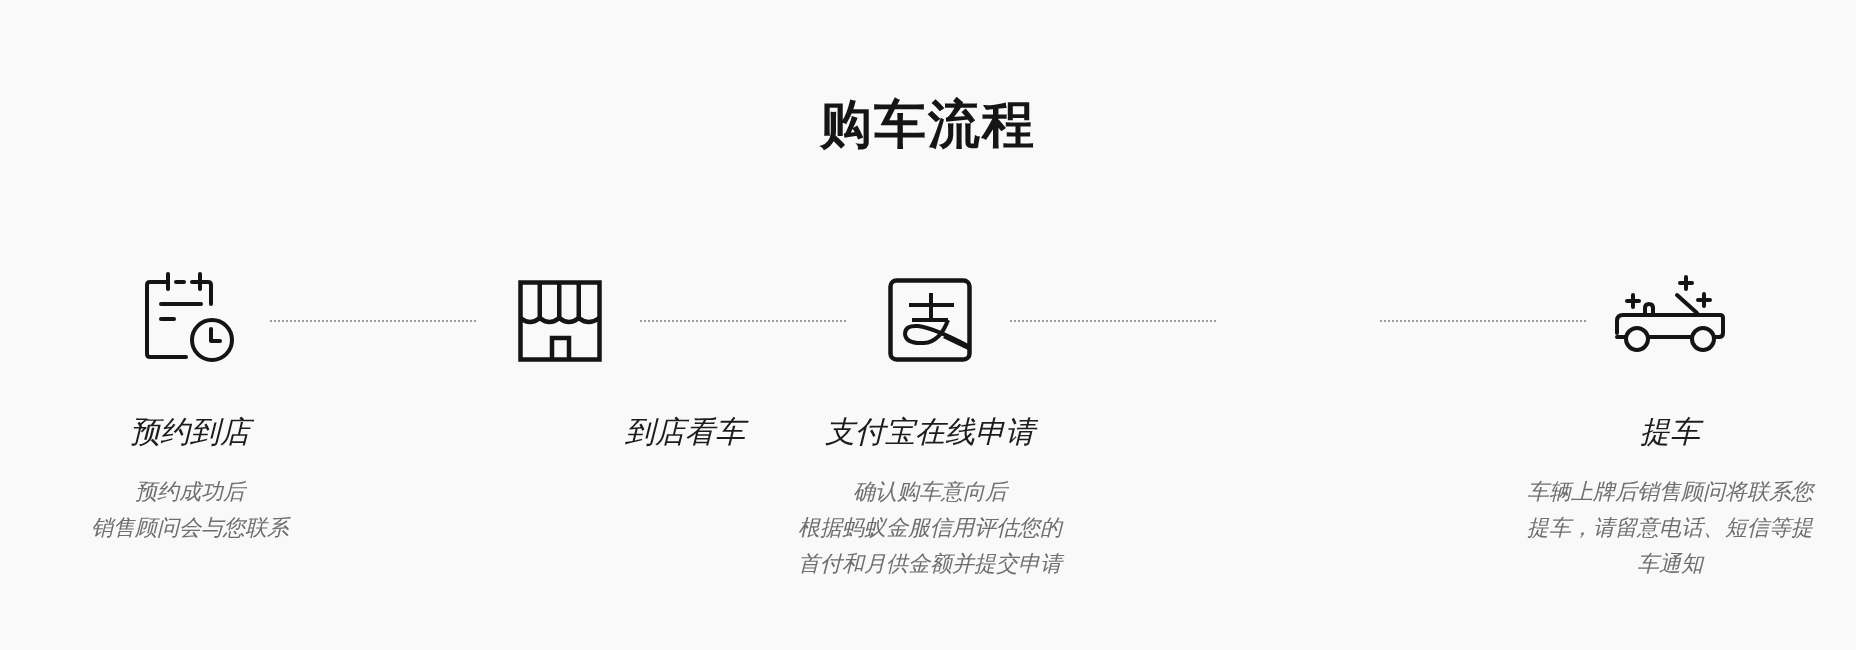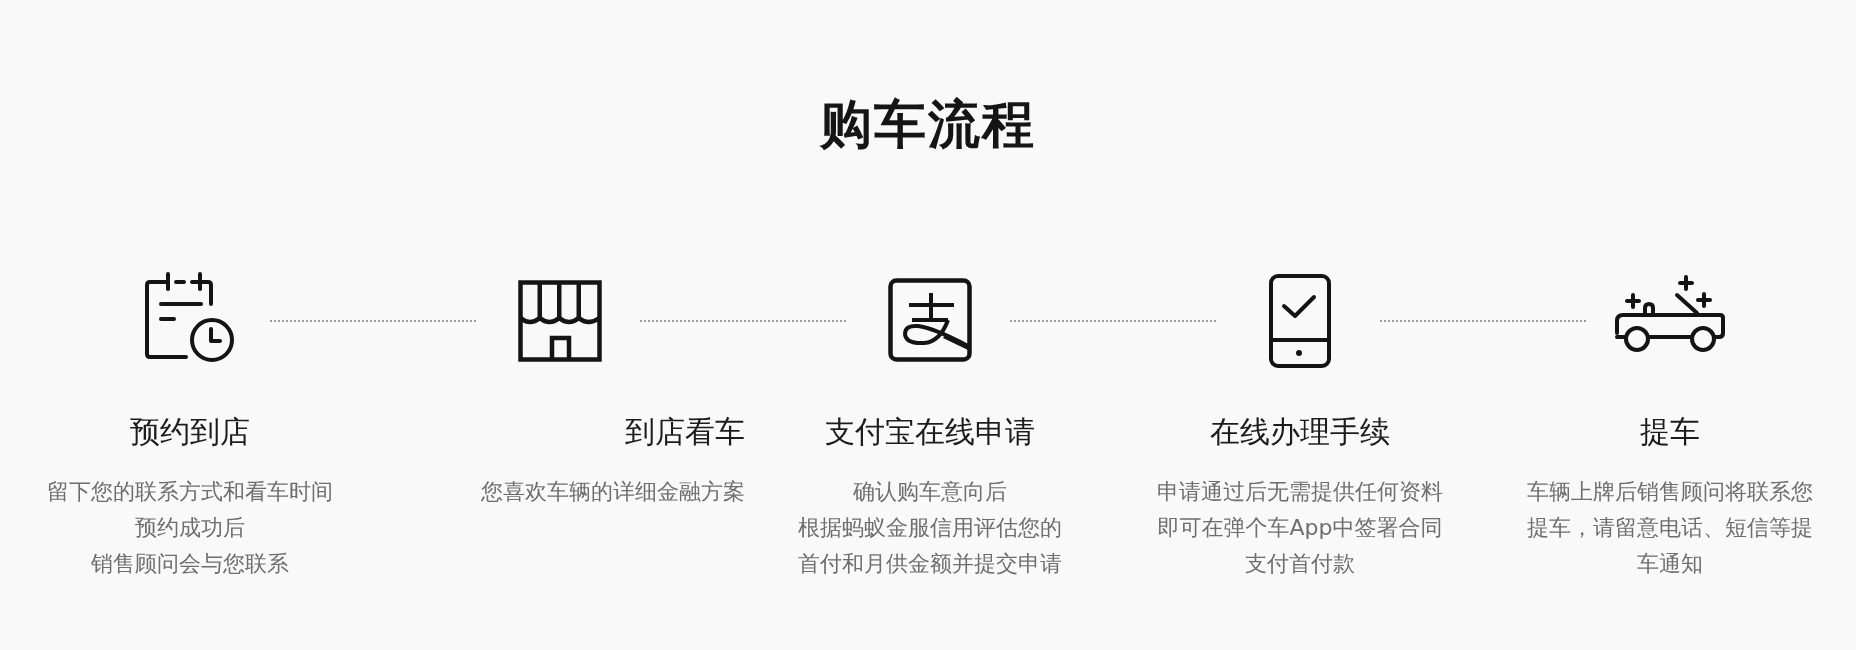--- a/index.html
+++ b/index.html
@@ -32,20 +32,21 @@
       top: 260px;
       width: 1850px;
       height: 360px;
     }
     .step {
       position: absolute;
       top: 0;
       width: 370px;
       height: 360px;
       text-align: center;
+      font-style: italic;
     }
     .step-icon {
       position: absolute;
       left: 0;
       top: 0;
       width: 370px;
       height: 120px;
     }
     .step-icon svg {
       position: absolute;
@@ -94,42 +95,40 @@
         <line x1="32" y1="10" x2="40" y2="10"></line>
         <line x1="56" y1="2" x2="56" y2="17"></line>
         <line x1="17" y1="32" x2="57" y2="32"></line>
         <line x1="17" y1="47" x2="30" y2="47"></line>
         <circle cx="68" cy="68" r="20"></circle>
         <path d="M67 57 V69 H76"></path>
       </svg>
     </div>
     <div class="step-title">预约到店</div>
     <div class="step-desc">
-      <div>留下您的联系方式和看车时间</div>
       <div>预约成功后</div>
       <div>销售顾问会与您联系</div>
     </div>
   </div>
 
   <div class="connector" style="left:265px;"></div>
 
   <div class="step" style="left:370px;text-align:right;">
     <div class="step-icon">
       <svg style="left:143px;top:20px;" width="84" height="82" viewBox="0 0 84 82" fill="none" stroke="#141414" stroke-width="4.5" stroke-linejoin="miter">
         <rect x="2.5" y="2.5" width="79" height="77"></rect>
         <path d="M2.5 38 Q12 46 21.75 38 Q31.5 46 41.25 38 Q51 46 60.75 38 Q70.5 46 81.5 38"></path>
         <line x1="21.75" y1="2.5" x2="21.75" y2="38"></line>
         <line x1="41.25" y1="2.5" x2="41.25" y2="38"></line>
         <line x1="60.75" y1="2.5" x2="60.75" y2="38"></line>
         <path d="M34 79.5 V58 H51 V79.5"></path>
       </svg>
     </div>
     <div class="step-title">到店看车</div>
     <div class="step-desc">
-      <div>您喜欢车辆的详细金融方案</div>
     </div>
   </div>
 
   <div class="connector" style="left:635px;"></div>
 
   <div class="step" style="left:740px;">
     <div class="step-icon">
       <svg style="left:143px;top:18px;" width="84" height="84" viewBox="0 0 84 84" fill="none" stroke="#141414">
         <rect x="2.5" y="2.5" width="79" height="79" rx="6" stroke-width="4.5"></rect>
         <line x1="21" y1="27" x2="66" y2="27" stroke-width="4"></line>
@@ -142,36 +141,20 @@
     <div class="step-title">支付宝在线申请</div>
     <div class="step-desc">
       <div>确认购车意向后</div>
       <div>根据蚂蚁金服信用评估您的</div>
       <div>首付和月供金额并提交申请</div>
     </div>
   </div>
 
   <div class="connector" style="left:1005px;"></div>
 
-  <div class="step" style="left:1110px;">
-    <div class="step-icon">
-      <svg style="left:154px;top:14px;" width="62" height="94" viewBox="0 0 62 94" fill="none" stroke="#141414" stroke-width="4" stroke-linecap="round" stroke-linejoin="round">
-        <rect x="2" y="2" width="58" height="90" rx="7"></rect>
-        <line x1="2" y1="66" x2="60" y2="66"></line>
-        <path d="M15 32 L26 42 L45 23"></path>
-        <circle cx="30" cy="79" r="3" fill="#141414" stroke="none"></circle>
-      </svg>
-    </div>
-    <div class="step-title">在线办理手续</div>
-    <div class="step-desc">
-      <div>申请通过后无需提供任何资料</div>
-      <div>即可在弹个车App中签署合同</div>
-      <div>支付首付款</div>
-    </div>
-  </div>
 
   <div class="connector" style="left:1375px;"></div>
 
   <div class="step" style="left:1480px;">
     <div class="step-icon">
       <svg style="left:130px;top:15px;" width="110" height="82" viewBox="0 0 110 82" fill="none" stroke="#141414" stroke-width="4" stroke-linecap="round" stroke-linejoin="round">
         <path d="M2 62 H10 M34 62 H76 M100 62 H104 Q108 62 108 58 V43 Q108 40 105 40 H8 Q2 40 2 46 V58"></path>
         <path d="M30 40 V33 Q30 29 34 29 Q38 29 38 33 V40"></path>
         <line x1="62" y1="20" x2="82" y2="38"></line>
         <circle cx="22" cy="64" r="11"></circle>

